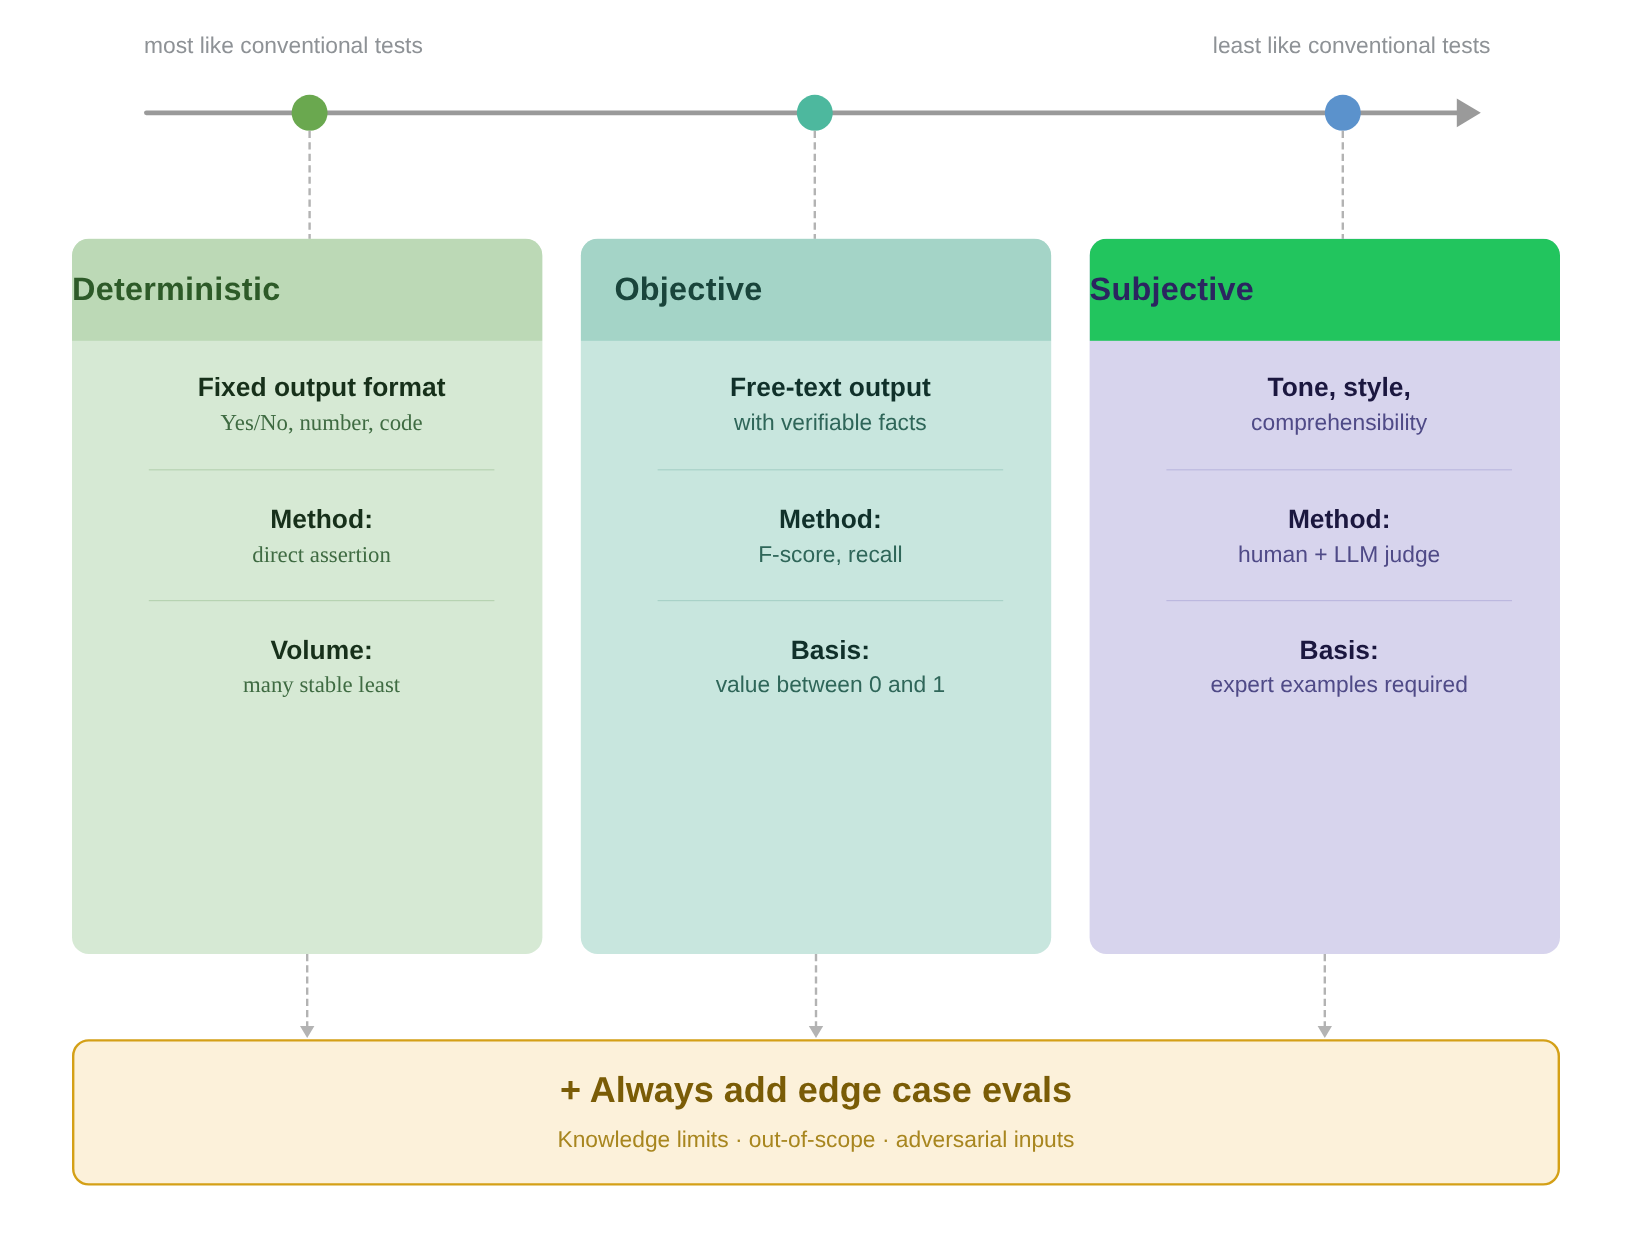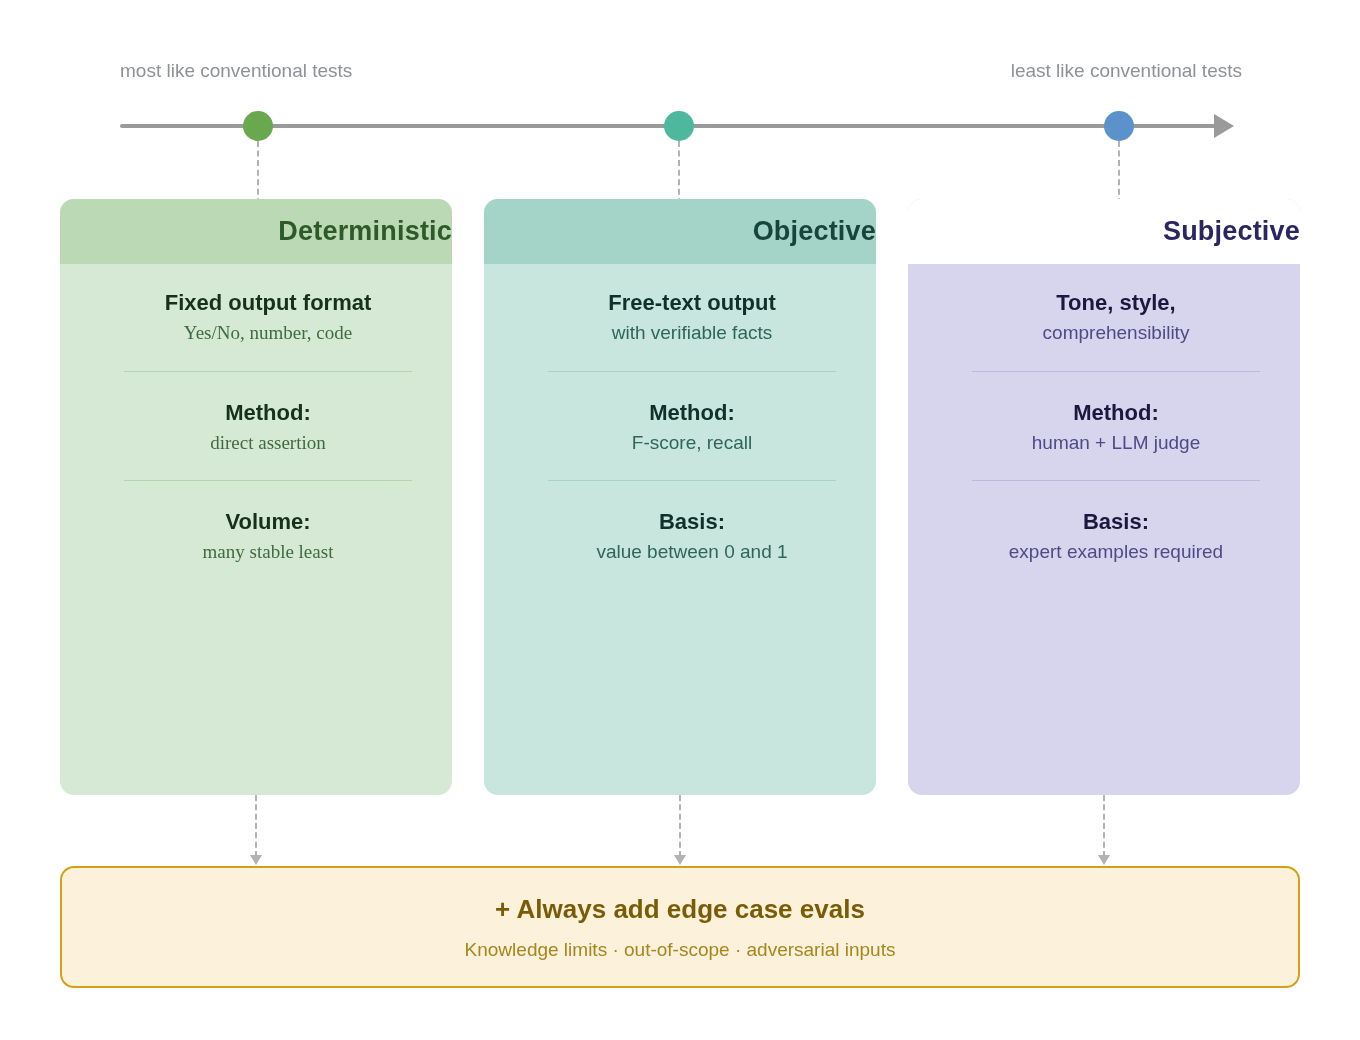--- a/index.html
+++ b/index.html
@@ -15,21 +15,20 @@
     overflow: hidden;
   }
 
   
   #spectrum-axis {
     position: absolute;
     left: 0; top: 0;
     width: 1360px;
     height: 200px;
     pointer-events: none;
-    margin-top: 32px;
   }
   .axis-caption {
     position: absolute;
     top: 28px;
     font-size: 19px;
     color: #8e9296;
     white-space: nowrap;
   }
   .axis-caption.left  { left: 120px; }
   .axis-caption.right { right: 118px; }
@@ -87,24 +86,24 @@
   .card {
     position: absolute;
     top: 0;
     height: 596px;
     border-radius: 14px;
     overflow: hidden;
     display: flex;
     flex-direction: column;
   }
   .card-header {
-    height: 65px;
+    height: 85px;
     display: flex;
     align-items: center;
-    justify-content: flex-end;
+    justify-content: flex-start;
     flex: 0 0 auto;
   }
   .card-title {
     font-size: 27px;
     font-weight: bold;
     letter-spacing: .2px;
   }
   .card-body {
     flex: 1 1 auto;
     padding: 24px 40px 0 52px;
@@ -140,21 +139,21 @@
   .card-1 .divider     { border-top-color: #b7d3b2; }
 
   .card-2 { left: 484px; width: 392px; background: #c8e6de; }
   .card-2 .card-header { background: #a4d4c7; }
   .card-2 .card-title  { color: #19443b; margin-left: 28px; }
   .card-2 .row-label   { color: #10302a; }
   .card-2 .row-value   { color: #2f6659; }
   .card-2 .divider     { border-top-color: #a9d2c8; }
 
   .card-3 { left: 908px; width: 392px; background: #d7d4ed; }
-  .card-3 .card-header { background: #ffffff; }
+  .card-3 .card-header { background: #22c55e; }
   .card-3 .card-title  { color: #2b2560; }
   .card-3 .row-label   { color: #1b173f; }
   .card-3 .row-value   { color: #4b47889e; color: #4f4a87; }
   .card-3 .divider     { border-top-color: #bcb8df; }
 
   
   .connector-bottom {
     position: absolute;
     top: 795px;
     height: 62px;
@@ -181,21 +180,21 @@
     box-sizing: border-box;
     background: #fcf1da;
     border: 2px solid #d4a017;
     border-radius: 14px;
     display: flex;
     flex-direction: column;
     align-items: center;
     justify-content: center;
   }
   .banner-title {
-    font-size: 26px;
+    font-size: 30px;
     font-weight: bold;
     color: #7a5c06;
     margin-bottom: 14px;
   }
   .banner-subtitle {
     font-size: 19px;
     color: #a8861f;
   }
 </style>
 </head>

